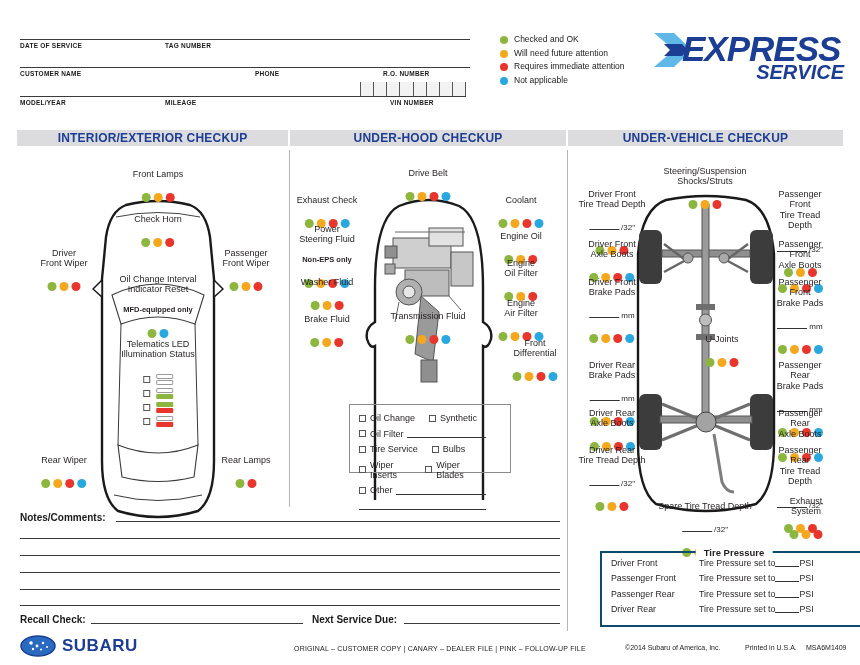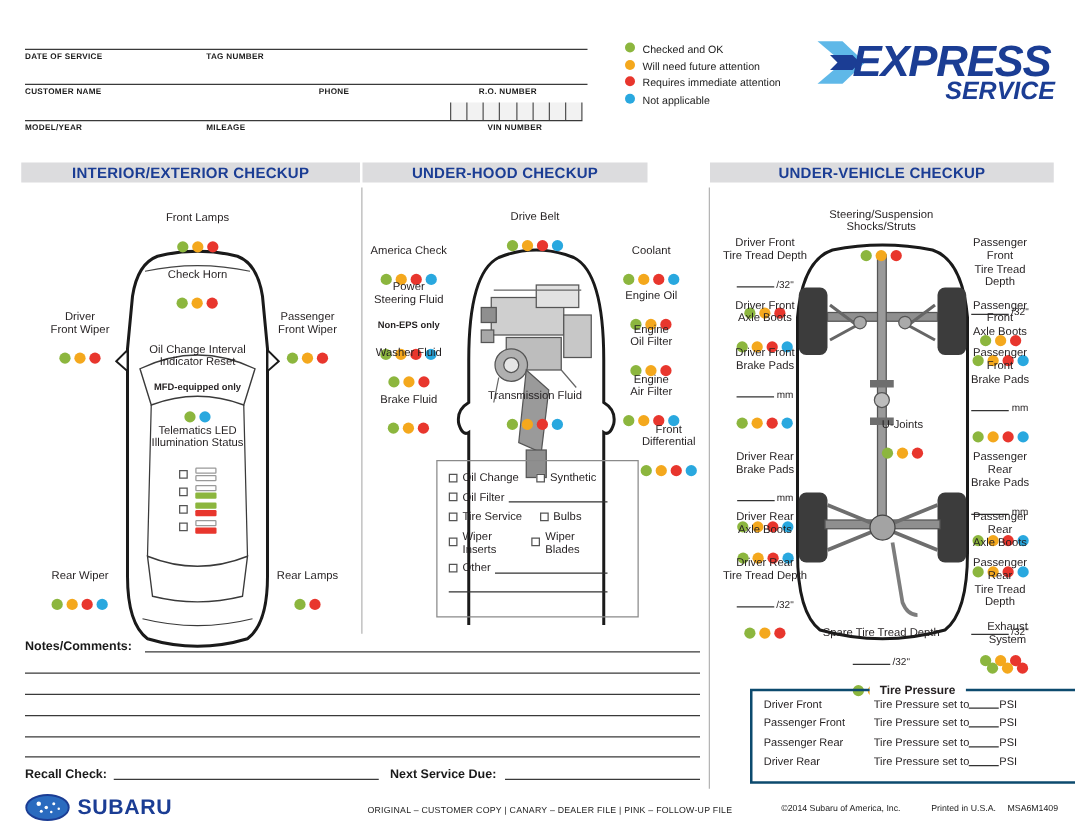--- a/index.html
+++ b/index.html
@@ -3,21 +3,21 @@
 <meta charset="utf-8">
 <style>
   *{margin:0;padding:0;box-sizing:border-box}
   html,body{background:#fff}
   .page{position:relative;width:860px;height:665px;background:#fff;overflow:hidden;
         font-family:"Liberation Sans",sans-serif;color:#231f20}
   .hline{position:absolute;height:0;border-top:1px solid #3a3a3a}
   .flabel{position:absolute;font-size:6.5px;font-weight:bold;letter-spacing:.25px;color:#1a1a1a}
   
   .legend{position:absolute;left:500px;top:34px}
-  .legend-row{display:flex;align-items:flex-start;margin-bottom:3.5px}
+  .legend-row{display:flex;align-items:flex-end;margin-bottom:3.5px}
   .legend-row .dots{margin:0 6px 0 0}
   .legend-row .dot{width:8px;height:8px}
   .legend-label{font-size:8.5px;color:#222}
   
   .dot{display:inline-block;width:9px;height:9px;border-radius:50%}
   .dots{display:flex;justify-content:center;gap:3px;margin-top:3px}
   
   .colhead{position:absolute;top:130px;height:16px;background:#dcdcde;text-align:center;
            font-size:12px;font-weight:bold;color:#1b3d94;line-height:16px;letter-spacing:.2px}
   .vdiv{position:absolute;width:1px;background:#b5b5b5}
@@ -29,21 +29,21 @@
   .blank{display:inline-block;width:30px;height:8px;border-bottom:1px solid #333;margin-right:2px}
   .unit{font-size:8px}
   
   .cbx{display:inline-block;width:7px;height:7px;border:1px solid #555;background:#fff;flex:none}
   .led-rows{margin-top:4px}
   .led-row{display:flex;align-items:center;justify-content:center;gap:6px;margin-top:3px}
   .led-stack{display:flex;flex-direction:column;gap:1px}
   .led-bar{width:17px;height:5px;border-radius:1px}
   .led-bar.empty{background:#fff;border:1px solid #999}
   
-  .svcbox{position:absolute;left:349px;top:368px;width:162px;height:126px;border:1px solid #8a8a8a;
+  .svcbox{position:absolute;left:349px;top:404px;width:162px;height:69px;border:1px solid #8a8a8a;
           padding:8px 24px 6px 9px;font-size:9px}
   .svc-row{display:flex;align-items:center;margin-bottom:5.5px}
   .svc-item{display:flex;align-items:center;gap:4px}
   .svc-item.c2{margin-left:14px}
   .fill-line{flex:1;border-bottom:1px solid #333;height:9px;margin-left:3px}
   
   .tp-box{position:absolute;left:600px;top:551px;width:268px;height:76px;border:2px solid #0c4a6e}
   .tp-title{position:absolute;top:-6px;left:50%;transform:translateX(-50%);background:#fff;
             padding:0 8px;font-size:9.5px;font-weight:bold;white-space:nowrap}
   .tp-row{display:flex;align-items:center;font-size:8.8px;padding:0 9px;margin-top:5.2px}
@@ -124,21 +124,21 @@
     <svg width="196" height="62" viewBox="0 0 196 62">
       <polygon points="2,13 22,13 40,30 22,30" fill="#5FB8E8"></polygon>
       <polygon points="2,47 22,47 40,30 22,30" fill="#5FB8E8"></polygon>
       <polygon points="12,24 30,24 36,30 30,36 12,36 18,30" fill="#1B3D94"></polygon>
       <text x="30" y="41" font-size="35" font-weight="bold" font-style="italic" font-family="Liberation Sans, sans-serif" fill="#1B3D94" letter-spacing="-1">EXPRESS</text>
       <text x="192" y="59" text-anchor="end" font-size="20" font-weight="bold" font-style="italic" font-family="Liberation Sans, sans-serif" fill="#1B3D94">SERVICE</text>
     </svg>
   </div>
 
   <div class="colhead" style="left:17px;width:271px">INTERIOR/EXTERIOR CHECKUP</div>
-  <div class="colhead" style="left:290px;width:228px">UNDER-HOOD CHECKUP</div>
+  <div class="colhead" style="left:290px;width:276px">UNDER-HOOD CHECKUP</div>
   <div class="colhead" style="left:568px;width:275px">UNDER-VEHICLE CHECKUP</div>
   <div class="vdiv" style="left:289px;top:150px;height:357px"></div>
   <div class="vdiv" style="left:567px;top:150px;height:481px"></div>
 
   <div class="diagram" style="left:92px;top:193px">
     <svg width="132" height="332" viewBox="0 0 132 332">
       <path d="M34,12 Q66,4 98,12 Q114,18 118,44 L122,86 L122,268 Q122,306 106,318 Q66,330 26,318 Q10,306 10,268 L10,86 L14,44 Q18,18 34,12 Z" fill="#ffffff" stroke="#1a1a1a" stroke-width="2.4"></path>
       <path d="M24,24 Q66,15 108,24" fill="none" stroke="#444" stroke-width="1"></path>
       <polygon points="1,96 10,87 10,104" fill="#fff" stroke="#1a1a1a" stroke-width="1.5"></polygon>
       <polygon points="131,96 122,87 122,104" fill="#fff" stroke="#1a1a1a" stroke-width="1.5"></polygon>
@@ -204,21 +204,21 @@
         <path d="M30,40 L100,40 M34,110 L30,130 M84,104 L96,118" fill="none" stroke="#666"></path>
       </g>
     </svg>
   </div>
 
   <div class="lbl" style="left:428px;top:157px">
     <div>Drive Belt</div>
     <div class="dots"><span class="dot" style="background: rgb(140, 182, 62);"></span><span class="dot" style="background: rgb(244, 168, 29);"></span><span class="dot" style="background: rgb(232, 54, 45);"></span><span class="dot" style="background: rgb(41, 168, 223);"></span></div>
   </div>
   <div class="lbl" style="left:327px;top:184px">
-    <div>America Check</div>
+    <div>Exhaust Check</div>
     <div class="dots"><span class="dot" style="background: rgb(140, 182, 62);"></span><span class="dot" style="background: rgb(244, 168, 29);"></span><span class="dot" style="background: rgb(232, 54, 45);"></span><span class="dot" style="background: rgb(41, 168, 223);"></span></div>
   </div>
   <div class="lbl" style="left:327px;top:213px">
     <div>Power
 Steering Fluid</div>
     <div class="note">Non-EPS only</div>
     <div class="dots"><span class="dot" style="background: rgb(140, 182, 62);"></span><span class="dot" style="background: rgb(244, 168, 29);"></span><span class="dot" style="background: rgb(232, 54, 45);"></span><span class="dot" style="background: rgb(41, 168, 223);"></span></div>
   </div>
   <div class="lbl" style="left:327px;top:266px">
     <div>Washer Fluid</div>

